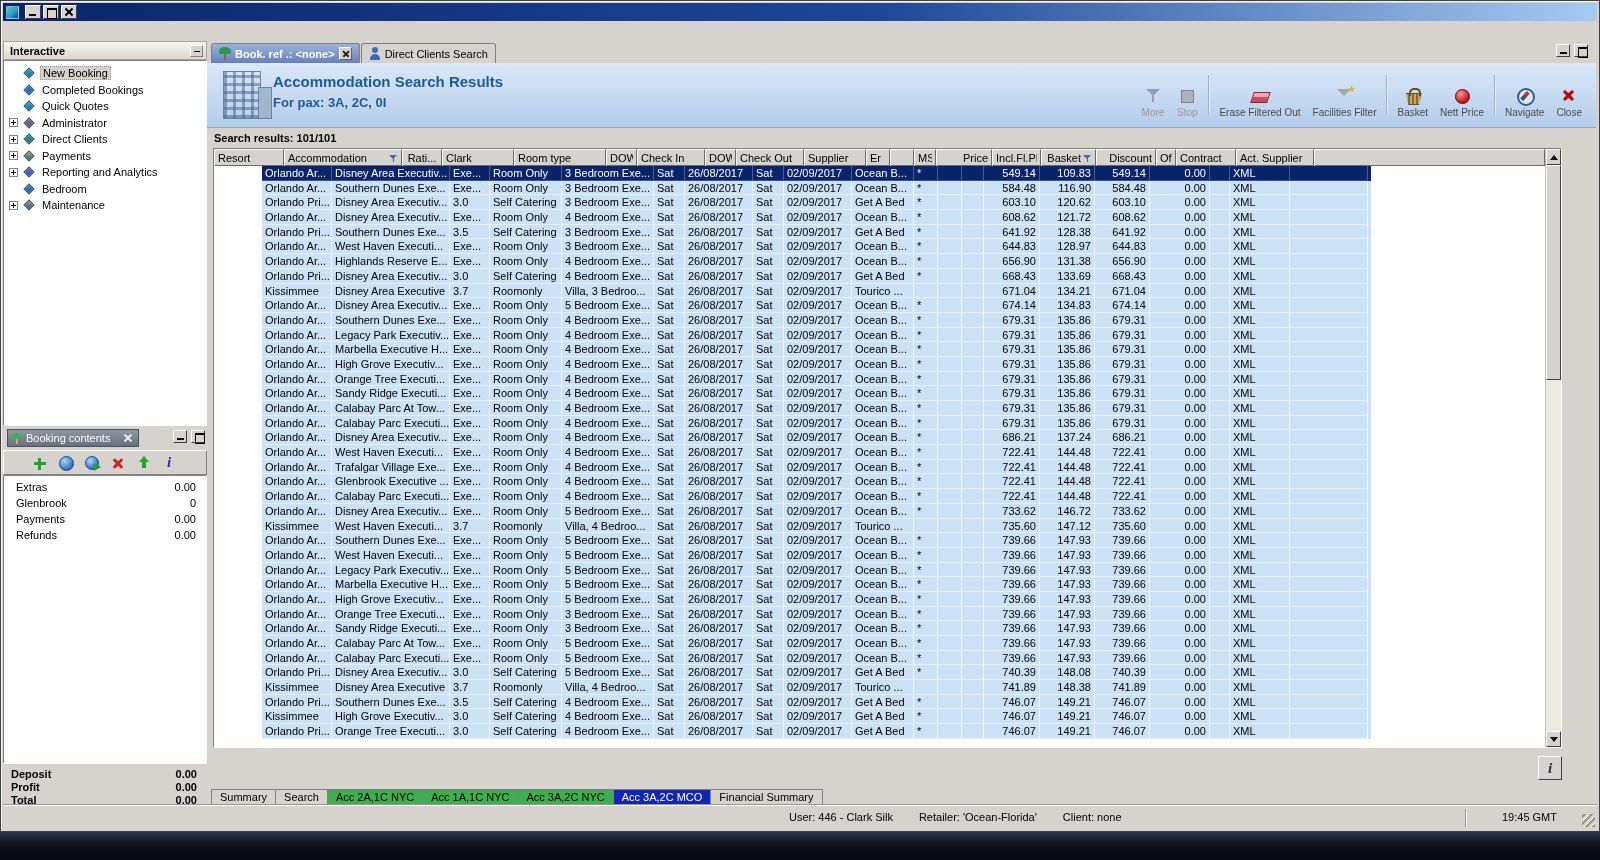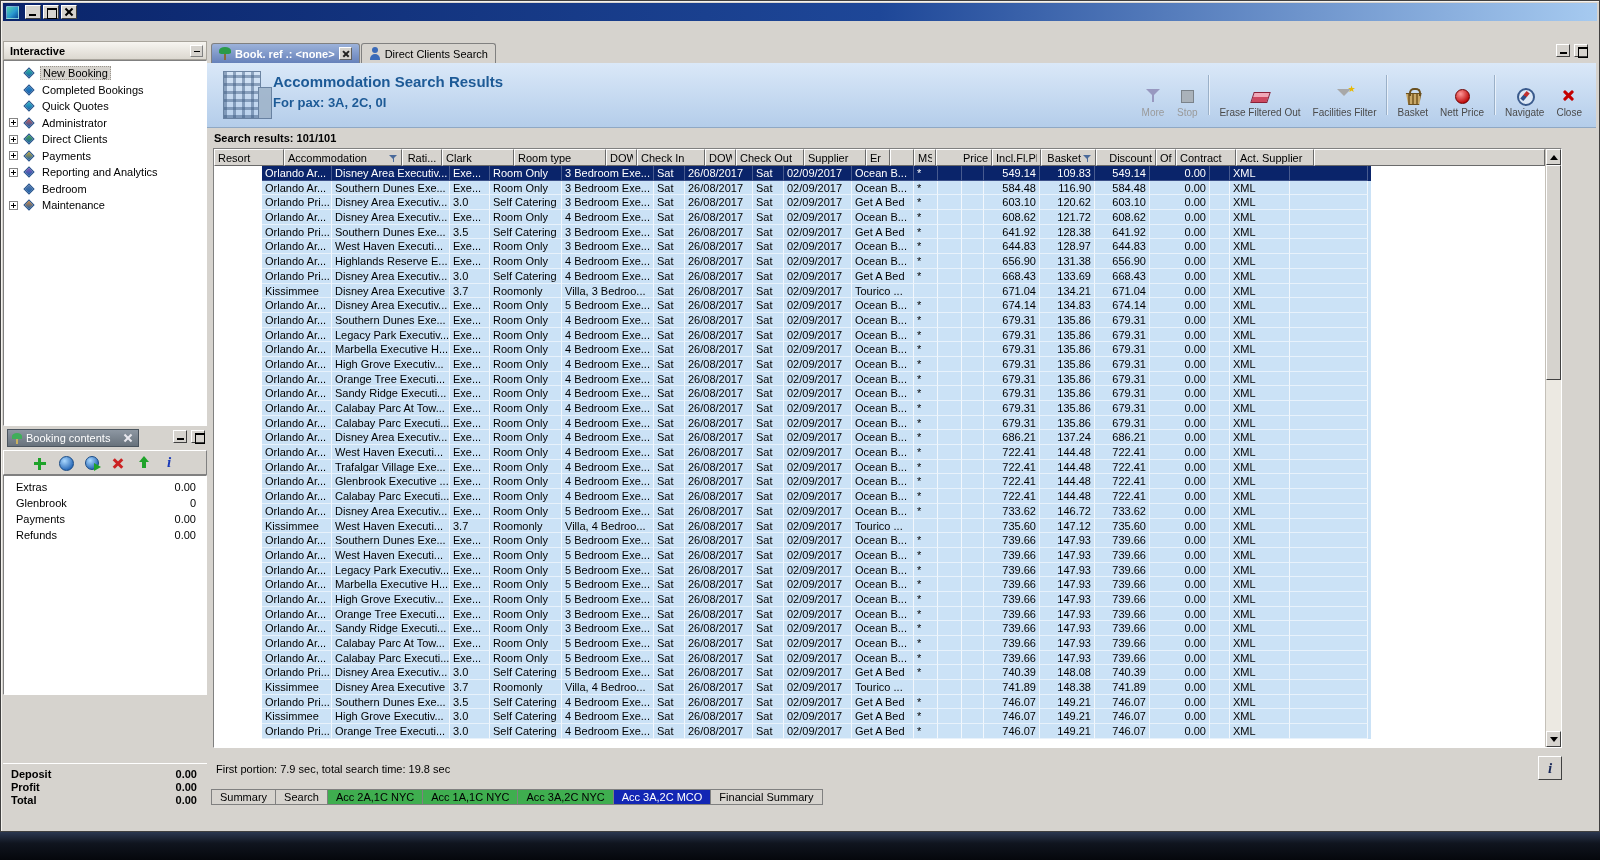--- a/index.html
+++ b/index.html
@@ -79,21 +79,21 @@
   .bci-export::after { content:''; position:absolute; right:-1px; bottom:0; width:0; height:0;
     border-left:7px solid #1fa32a; border-top:4px solid transparent; border-bottom:4px solid transparent; }
   .bci-del::before,.bci-del::after { content:''; position:absolute; left:2px; top:7px; width:12px; height:3px; background:#cc2222; }
   .bci-del::before{ transform:rotate(45deg);} .bci-del::after{ transform:rotate(-45deg);}
   .bci-up::before { content:''; position:absolute; left:3px; top:1px; width:0; height:0;
     border-left:5px solid transparent; border-right:5px solid transparent; border-bottom:6px solid #1fa32a; }
   .bci-up::after { content:''; position:absolute; left:6px; top:6px; width:4px; height:7px; background:#1fa32a; }
   .bci-info::before { content:'i'; position:absolute; left:5px; top:-1px; color:#1a3ab8;
     font-family:"Liberation Serif", serif; font-style:italic; font-weight:bold; font-size:15px; }
 
-  .bc-list { position:absolute; left:0; top:434px; right:0; height:220px; background:#fff;
+  .bc-list { position:absolute; left:0; top:434px; right:0; height:352px; background:#fff;
     border:1px solid; border-color:#808080 #fff #fff #808080; padding-top:3px; }
   .bc-row { display:flex; height:16px; align-items:center; padding:0 10px 0 12px; }
   .bc-row .v { margin-left:auto; }
   .bc-totals { position:absolute; left:0; top:722px; right:0; height:44px; background:#d6d3ce;
     border-top:1px solid #fff; padding:3px 10px 0 8px; font-weight:bold; }
   .bc-trow { display:flex; height:13px; align-items:center; }
   .bc-trow .v { margin-left:auto; }
 
   
   .main { position:absolute; left:206px; top:37px; right:3px; bottom:26px; background:#d6d3ce; }
@@ -1331,29 +1331,38 @@
             </div>
           </div>
       </div>
       <div class="vscroll">
         <span class="sc-btn sc-up"></span>
         <span class="sc-thumb"></span>
         <span class="sc-btn sc-down"></span>
       </div>
     </div>
 
-    <div class="status-line">First portion: 7.9 sec, total search time: 19.8 sec</div>
     <div class="info-btn" style="top:718px;">i</div>
 
     <div class="bottom-tabs">
         <div class="btab">Summary</div>
         <div class="btab">Search</div>
         <div class="btab green">Acc 2A,1C NYC</div>
         <div class="btab green">Acc 1A,1C NYC</div>
         <div class="btab green">Acc 3A,2C NYC</div>
         <div class="btab selected">Acc 3A,2C MCO</div>
         <div class="btab">Financial Summary</div>
       </div>
   </div>
 
+  <div class="statusbar">
+    <div class="sb-group">
+      <span>User: 446 - Clark Silk</span>
+      <span>Retailer: 'Ocean-Florida'</span>
+      <span>Client: none</span>
+    </div>
+    <span class="sb-div"></span>
+    <span class="sb-time">19:45 GMT</span>
+    <span class="grip"></span>
+  </div>
 </div>
 
 <div class="desktop-strip"></div>
 
 </body></html>

